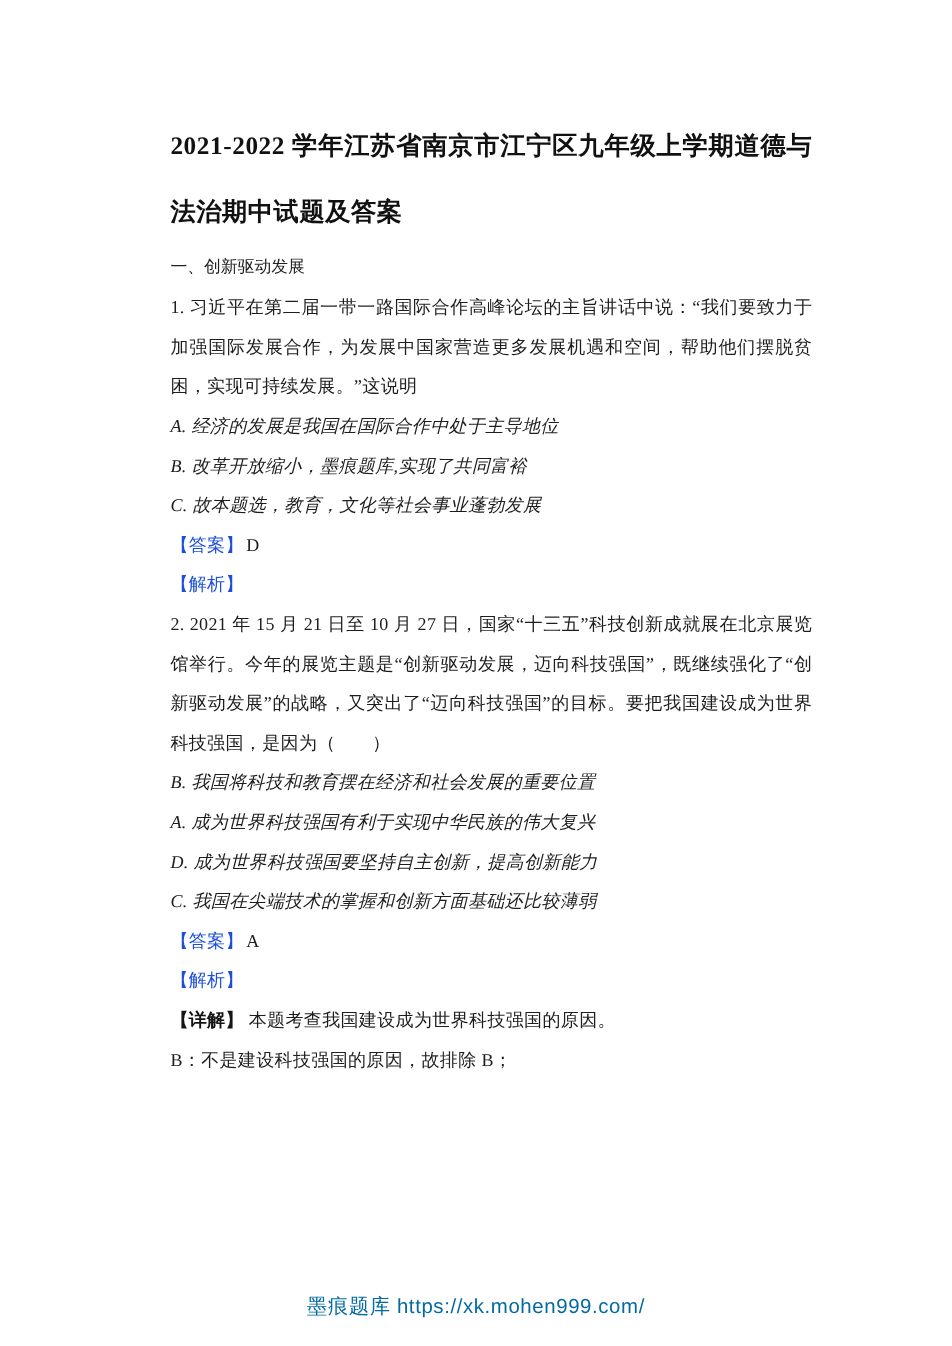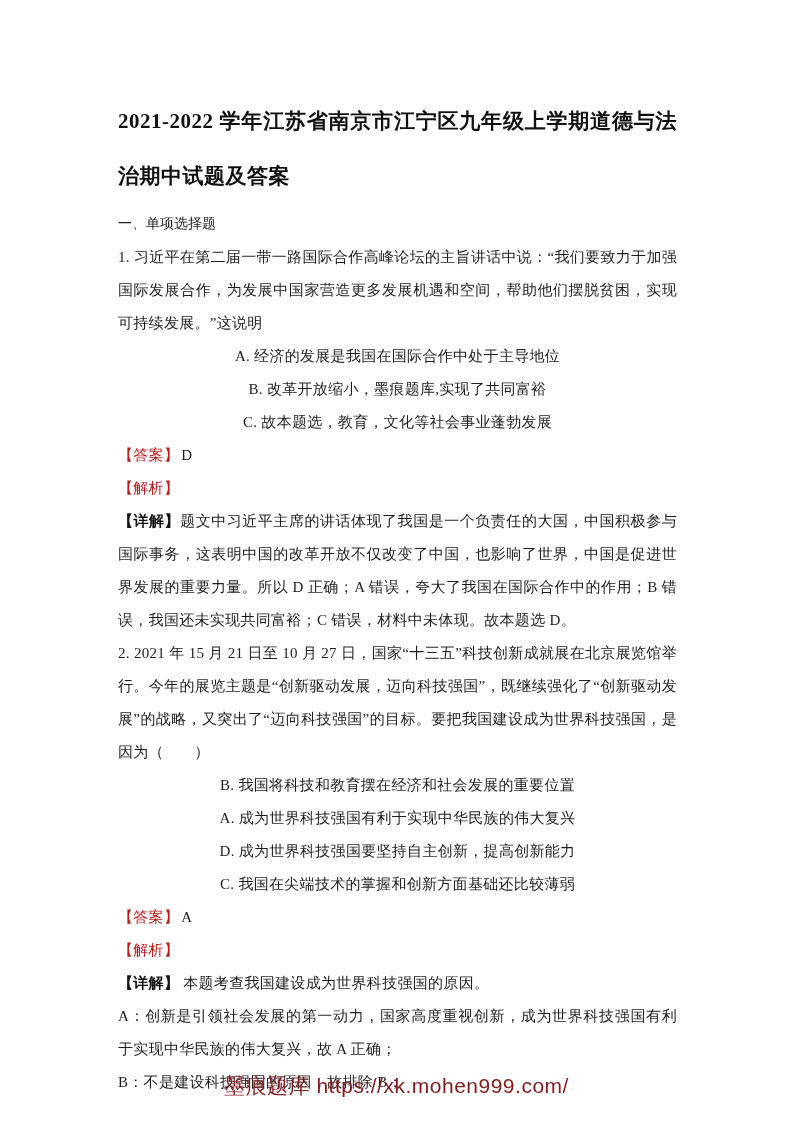--- a/index.html
+++ b/index.html
@@ -9,20 +9,21 @@
     height: 1122px;
     font-family: "Liberation Serif", "DejaVu Serif", serif;
     color: #1d1d1d;
     overflow: hidden;
   }
   .page {
     position: relative;
     width: 793px;
     height: 1122px;
     background: #ffffff;
+    padding-left: 24px;
   }
   .content {
     padding: 94px 116px 0 118px;
   }
   .doc-title {
     font-size: 21px;
     font-weight: 700;
     line-height: 55px;
     color: #111111;
     text-align: justify;
@@ -35,65 +36,63 @@
     color: #222222;
     margin-bottom: 2px;
   }
   .para {
     font-size: 15px;
     line-height: 33px;
     text-align: justify;
     color: #1d1d1d;
     letter-spacing: 0.3px;
   }
-  .option-line { text-align: center; }
-  .blue-label { color: #b91c1c; }
+  .option-line { text-align: left; font-style: italic; }
+  .blue-label { color: #1d4ed8; }
   .bold-label { font-weight: 700; color: #141414; }
   .answer-value { color: #1d1d1d; padding-left: 2px; }
   .footer {
     position: absolute;
     left: 0;
     bottom: 22px;
     width: 100%;
     text-align: center;
     font-family: "Liberation Sans", "DejaVu Sans", sans-serif;
-    font-size: 21px;
-    color: #7f1d1d;
+    font-size: 17px;
+    color: #0369a1;
     letter-spacing: 0.5px;
   }
 </style>
 </head>
 <body>
 
 <div class="page">
   <div class="content">
 
     <h1 class="doc-title">2021-2022 学年江苏省南京市江宁区九年级上学期道德与法治期中试题及答案</h1>
 
-    <div class="section-heading">一、单项选择题</div>
+    <div class="section-heading">一、创新驱动发展</div>
 
     <section>
       <p class="para">1. 习近平在第二届一带一路国际合作高峰论坛的主旨讲话中说：“我们要致力于加强国际发展合作，为发展中国家营造更多发展机遇和空间，帮助他们摆脱贫困，实现可持续发展。”这说明</p>
       <p class="para option-line">A. 经济的发展是我国在国际合作中处于主导地位</p>
       <p class="para option-line">B. 改革开放缩小，墨痕题库,实现了共同富裕</p>
       <p class="para option-line">C. 故本题选，教育，文化等社会事业蓬勃发展</p>
       <p class="para"><span class="blue-label">【答案】</span><span class="answer-value">D</span></p>
       <p class="para"><span class="blue-label">【解析】</span></p>
-      <p class="para"><span class="bold-label">【详解】</span><span>题文中习近平主席的讲话体现了我国是一个负责任的大国，中国积极参与国际事务，这表明中国的改革开放不仅改变了中国，也影响了世界，中国是促进世界发展的重要力量。所以 D 正确；A 错误，夸大了我国在国际合作中的作用；B 错误，我国还未实现共同富裕；C 错误，材料中未体现。故本题选 D。</span></p>
     </section>
 
     <section>
       <p class="para">2. 2021 年 15 月 21 日至 10 月 27 日，国家“十三五”科技创新成就展在北京展览馆举行。今年的展览主题是“创新驱动发展，迈向科技强国”，既继续强化了“创新驱动发展”的战略，又突出了“迈向科技强国”的目标。要把我国建设成为世界科技强国，是因为（　　）</p>
       <p class="para option-line">B. 我国将科技和教育摆在经济和社会发展的重要位置</p>
       <p class="para option-line">A. 成为世界科技强国有利于实现中华民族的伟大复兴</p>
       <p class="para option-line">D. 成为世界科技强国要坚持自主创新，提高创新能力</p>
       <p class="para option-line">C. 我国在尖端技术的掌握和创新方面基础还比较薄弱</p>
       <p class="para"><span class="blue-label">【答案】</span><span class="answer-value">A</span></p>
       <p class="para"><span class="blue-label">【解析】</span></p>
       <p class="para"><span class="bold-label">【详解】</span><span> 本题考查我国建设成为世界科技强国的原因。</span></p>
-      <p class="para">A：创新是引领社会发展的第一动力，国家高度重视创新，成为世界科技强国有利于实现中华民族的伟大复兴，故 A 正确；</p>
       <p class="para">B：不是建设科技强国的原因，故排除 B；</p>
     </section>
 
   </div>
 
   <div class="footer">墨痕题库 https://xk.mohen999.com/</div>
 </div>
 
 </body></html>

